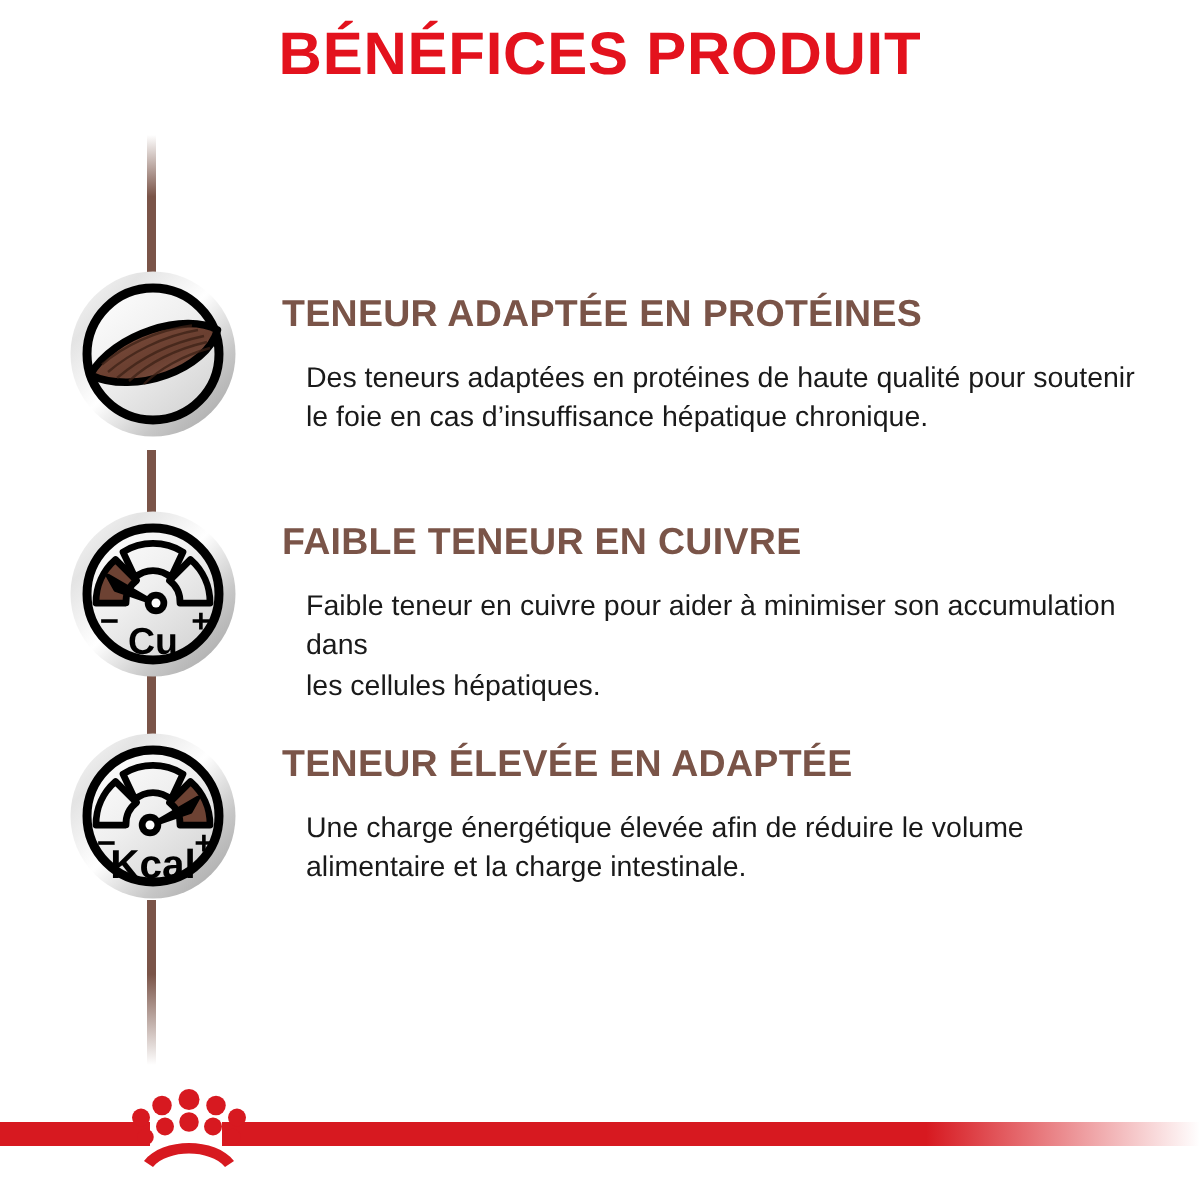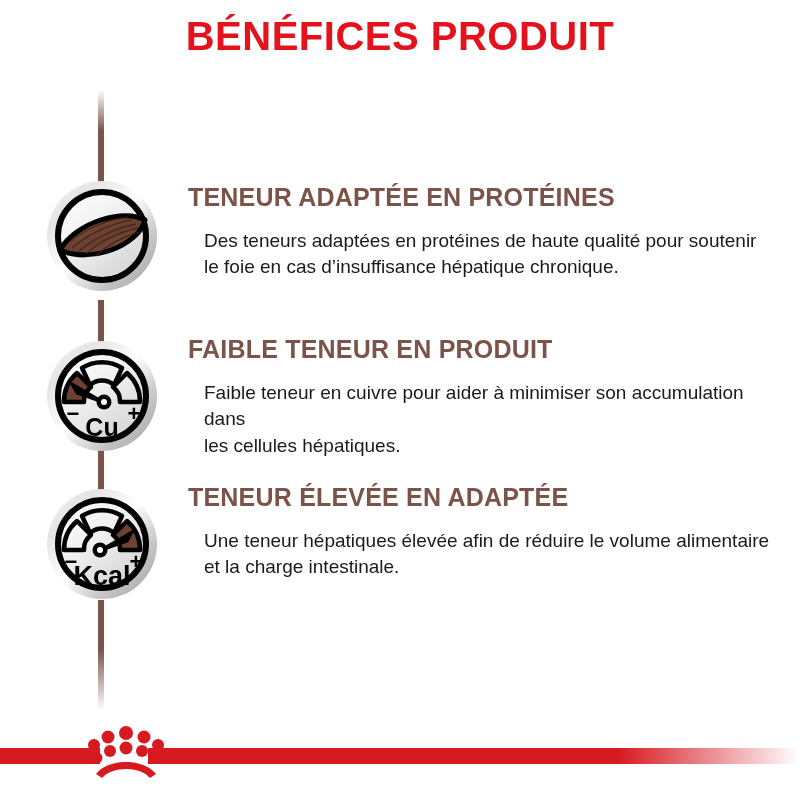--- a/index.html
+++ b/index.html
@@ -78,21 +78,21 @@
     top: 0;
     width: 112px;
     height: 112px;
   }
   .benefit-2 .icon-wrap { top: 8px; }
   .benefit-3 .icon-wrap { top: 8px; }
 
   .benefit-text {
     position: absolute;
     left: 188px;
-    top: 4px;
+    top: 16px;
     width: 598px;
   }
 
   .benefit-heading {
     font-size: 25px;
     font-weight: bold;
     color: #7a5448;
     letter-spacing: 0.2px;
     line-height: 1.1;
     margin: 0 0 6px 0;
@@ -215,21 +215,21 @@
         <path d="M57 62 L26 44 L31 53 Z" fill="#000000" stroke="#000000" stroke-width="3" stroke-linejoin="round"></path>
         <circle cx="58" cy="62" r="7.5" fill="#000000"></circle>
         <circle cx="58" cy="62" r="3" fill="#ffffff"></circle>
 
         <text x="27" y="81" font-family="Liberation Sans, sans-serif" font-size="22" font-weight="bold" fill="#000000" text-anchor="middle">−</text>
         <text x="88" y="81" font-family="Liberation Sans, sans-serif" font-size="22" font-weight="bold" fill="#000000" text-anchor="middle">+</text>
         <text x="56" y="96" font-family="Liberation Sans, sans-serif" font-size="25" font-weight="bold" fill="#000000" text-anchor="middle">Cu</text>
       </svg>
     </div>
     <div class="benefit-text">
-      <div class="benefit-heading">FAIBLE TENEUR EN PRODUIT</div>
+      <div class="benefit-heading">FAIBLE TENEUR EN CUIVRE</div>
       <div class="benefit-body">Faible teneur en cuivre pour aider à minimiser son accumulation dans
 les cellules hépatiques.</div>
     </div>
   </div>
 
   <div class="benefit benefit-3">
     <div class="icon-wrap">
       <svg viewBox="0 0 112 112" width="112" height="112">
         <defs>
           <linearGradient id="metal3" x1="0" y1="0" x2="1" y2="1">
@@ -259,21 +259,21 @@
         <circle cx="54" cy="62" r="7.5" fill="#000000"></circle>
         <circle cx="54" cy="62" r="3" fill="#ffffff"></circle>
 
         <text x="25" y="81" font-family="Liberation Sans, sans-serif" font-size="22" font-weight="bold" fill="#000000" text-anchor="middle">−</text>
         <text x="90" y="81" font-family="Liberation Sans, sans-serif" font-size="22" font-weight="bold" fill="#000000" text-anchor="middle">+</text>
         <text x="56" y="97" font-family="Liberation Sans, sans-serif" font-size="27" font-weight="bold" fill="#000000" text-anchor="middle">Kcal</text>
       </svg>
     </div>
     <div class="benefit-text">
       <div class="benefit-heading">TENEUR ÉLEVÉE EN ADAPTÉE</div>
-      <div class="benefit-body">Une teneur hépatiques élevée afin de réduire le volume alimentaire et la charge intestinale.</div>
+      <div class="benefit-body">Une charge énergétique élevée afin de réduire le volume alimentaire et la charge intestinale.</div>
     </div>
   </div>
 
   <div class="bottom-bar-left"></div>
   <div class="bottom-bar-right"></div>
 
   <div class="crown-logo">
     <svg viewBox="0 0 76 62" width="76" height="62">
       <g fill="#d71920">
 

